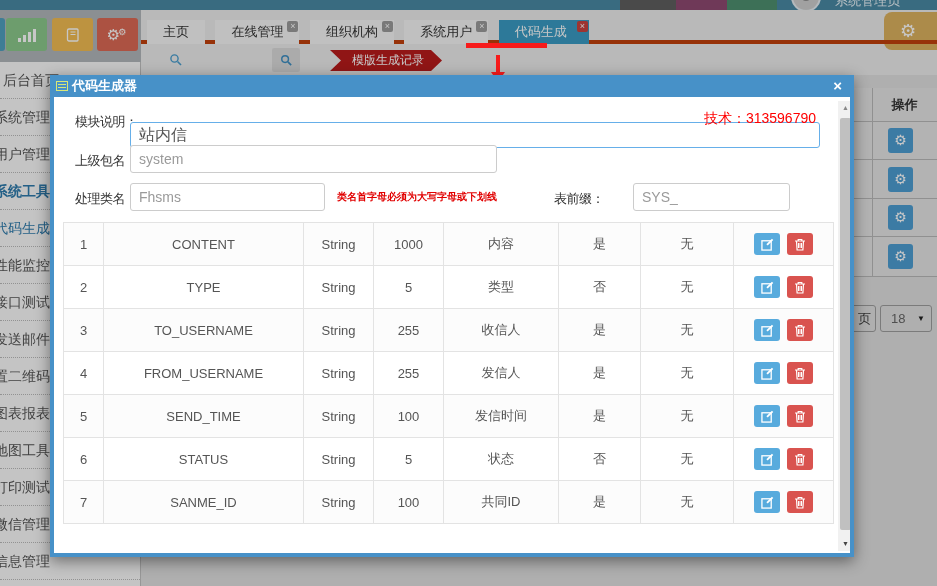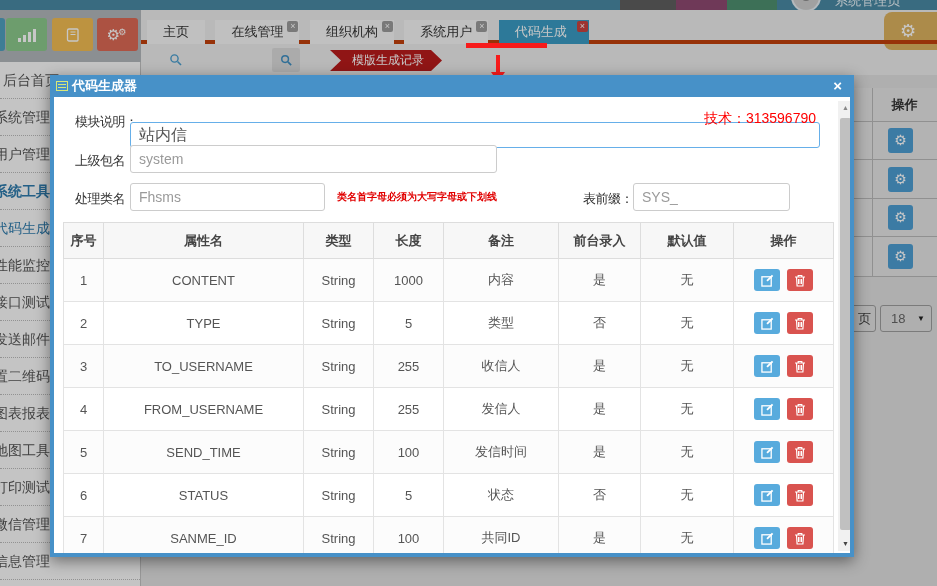--- a/index.html
+++ b/index.html
@@ -100,21 +100,21 @@
   .inp { position:absolute; border:1px solid #ccc; border-radius:3px; font-size:14px; color:#555; padding:0 8px;
          outline:none; background:#fff; font-family:"Liberation Sans","DejaVu Sans",sans-serif; }
   .inp::placeholder { color:#9a9a9a; opacity:1; }
   .inp-module { left:76px; top:25px; width:690px; height:26px; border-color:#66afe9; font-size:16px; }
   .tech { position:absolute; right:34px; top:13px; color:#f00; font-size:14px; }
   .inp-package { left:76px; top:48px; width:367px; height:28px; }
   .hint { position:absolute; left:451px; top:55px; font-size:13px; color:#333; white-space:nowrap; }
   .hint b { color:#f00; font-size:14px; }
   .inp-class { left:76px; top:86px; width:195px; height:28px; }
   .warn { position:absolute; left:283px; top:93px; font-size:10px; font-weight:bold; color:#e10000; white-space:nowrap; }
-  .prefix-label { left:529px; top:93px; }
+  .prefix-label { left:500px; top:93px; }
   .inp-prefix { left:579px; top:86px; width:157px; height:28px; }
 
   table.m-table { position:absolute; left:9px; top:125px; width:770px; border-collapse:collapse; table-layout:fixed; }
   .m-table th { height:36px; background:#f7f7f7; border:1px solid #ddd; font-size:13px; color:#444; font-weight:bold; }
   .m-table td { height:43px; border:1px solid #e3e3e3; font-size:13px; color:#555; text-align:center; }
   .m-table tr.odd td { background:#fcfcfc; }
   .cell-btn { display:inline-flex; width:26px; height:22px; border-radius:3px; align-items:center; justify-content:center;
               vertical-align:middle; border:0; }
   .btn-edit { background:#58abdd; margin-right:7px; }
   .btn-del { background:#d9534f; }
@@ -253,30 +253,20 @@
             <col style="width:40px">
             <col style="width:200px">
             <col style="width:70px">
             <col style="width:70px">
             <col style="width:115px">
             <col style="width:82px">
             <col style="width:93px">
             <col style="width:100px">
           </colgroup>
         <tbody>
-            <tr>
-          <th>序号</th>
-          <th>属性名</th>
-          <th>类型</th>
-          <th>长度</th>
-          <th>备注</th>
-          <th>前台录入</th>
-          <th>默认值</th>
-          <th>操作</th>
-        </tr>
         <tr class="odd">
           <td>1</td>
               <td>CONTENT</td>
               <td>String</td>
               <td>1000</td>
               <td>内容</td>
               <td>是</td>
               <td>无</td>
           <td><button class="cell-btn btn-edit">
                   <svg width="13" height="13" viewBox="0 0 14 14">

